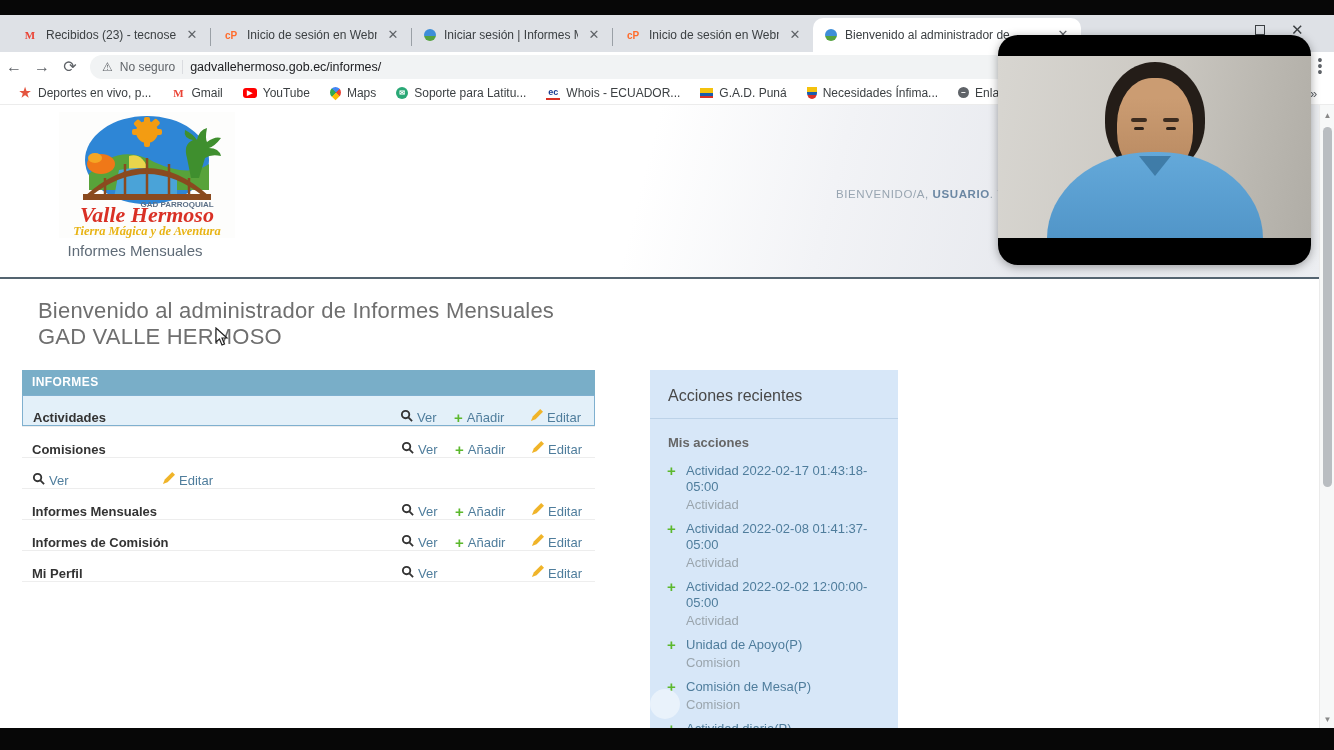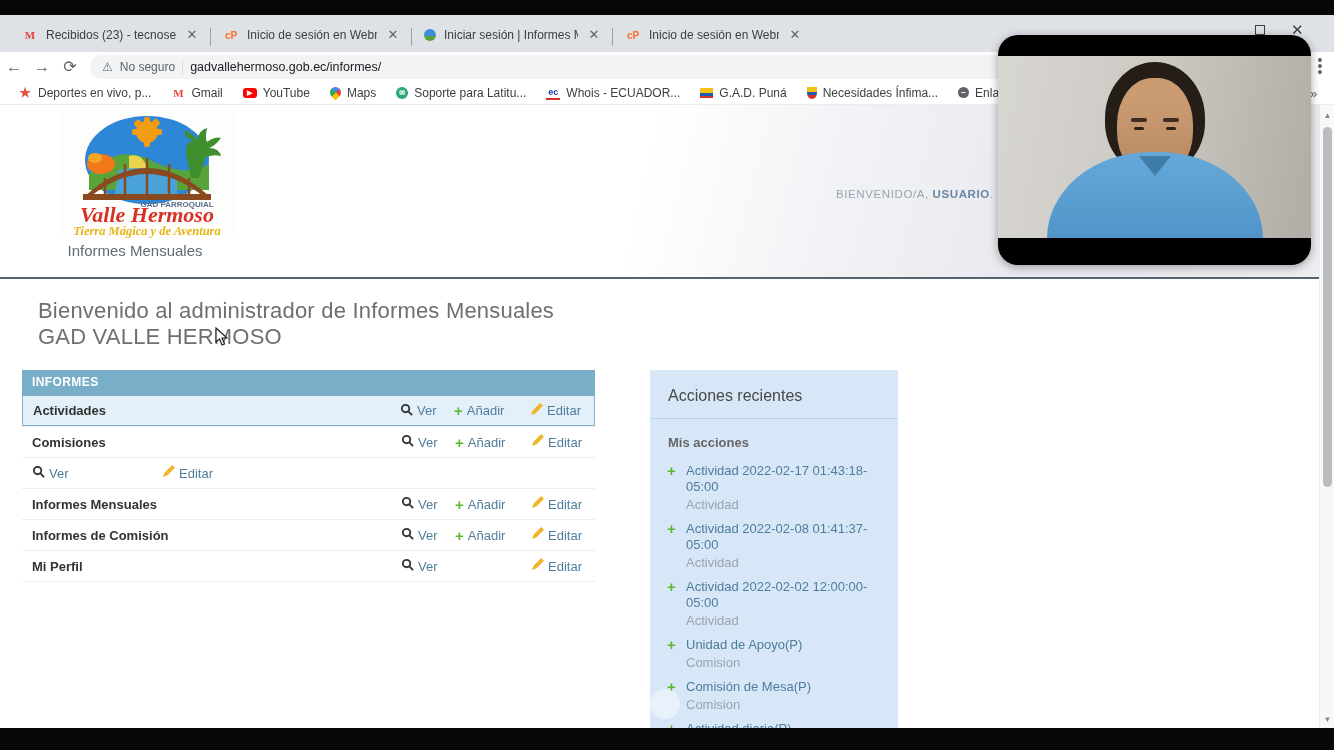--- a/index.html
+++ b/index.html
@@ -63,21 +63,21 @@
   .welcome b { color:#6b87a3;text-align:right; }
 
   
   .content { position:absolute; top:279px; left:0; width:1334px; height:449px; background:#fff; }
   h1.page-heading { position:absolute; left:38px; top:19px; width:560px; font-size:22px;
                     font-weight:400; color:#6f6f6f; line-height:26px; letter-spacing:0.2px; }
 
   .module { position:absolute; left:22px; top:91px; width:573px; border-bottom:1px solid #eee; }
   .module-caption { height:25px; background:#79aec8; color:#fff; font-size:12px; font-weight:bold;
                     letter-spacing:0.4px; line-height:25px; padding-left:10px; }
-  .mod-row { display:flex; align-items:center; height:31px; border-top:1px solid #ededed;
+  .mod-row { display:flex; align-items:flex-end; height:31px; border-top:1px solid #ededed;
              padding-left:10px; background:#fff; }
   .mod-row.highlight { background:#e3f0f9; border:1px solid #7fb0cf; border-top:1px solid #7fb0cf; }
   .row-label { flex:1; font-size:13px; font-weight:bold; color:#333; }
   .cell { display:flex; align-items:center; gap:4px; font-size:13px; color:#4f7d9c; }
   .cell-ver { width:54px; } .cell-add { width:76px; } .cell-edit { width:64px; }
   .ico-plus { color:#5cb82d; font-weight:bold; font-size:15px; line-height:13px; }
 
   .panel { position:absolute; left:650px; top:91px; width:248px; height:358px;
            background:#d7e7f8; overflow:hidden; }
   .panel-title { font-size:16px; color:#484848; padding:17px 18px 13px; }
@@ -149,20 +149,25 @@
       <div class="tab-sep"></div>
       <div class="tab">
         <span class="favicon" style="width: 12px; height: 12px; border-radius: 50%; background: linear-gradient(rgb(62, 142, 216) 55%, rgb(85, 162, 63) 55%);"></span>
         <span class="tab-title">Iniciar sesión | Informes Mensual</span>
         <span class="tab-close">✕</span>
       </div>
       <div class="tab-sep"></div>
       <div class="tab">
         <span class="favicon" style="color: rgb(255, 108, 44); font-size: 10px;">cP</span>
         <span class="tab-title">Inicio de sesión en Webmail</span>
+        <span class="tab-close">✕</span>
+      </div>
+      <div class="tab active">
+        <span class="favicon" style="width: 12px; height: 12px; border-radius: 50%; background: linear-gradient(rgb(62, 142, 216) 55%, rgb(85, 162, 63) 55%);"></span>
+        <span class="tab-title">Bienvenido al administrador de</span>
         <span class="tab-close">✕</span>
       </div>
     </div>
   <div class="win-controls">
     <div class="wc-restore"></div>
     <div class="wc-close">✕</div>
   </div>
 
   <div class="toolbar">
     <div class="nav-btn">←</div>

